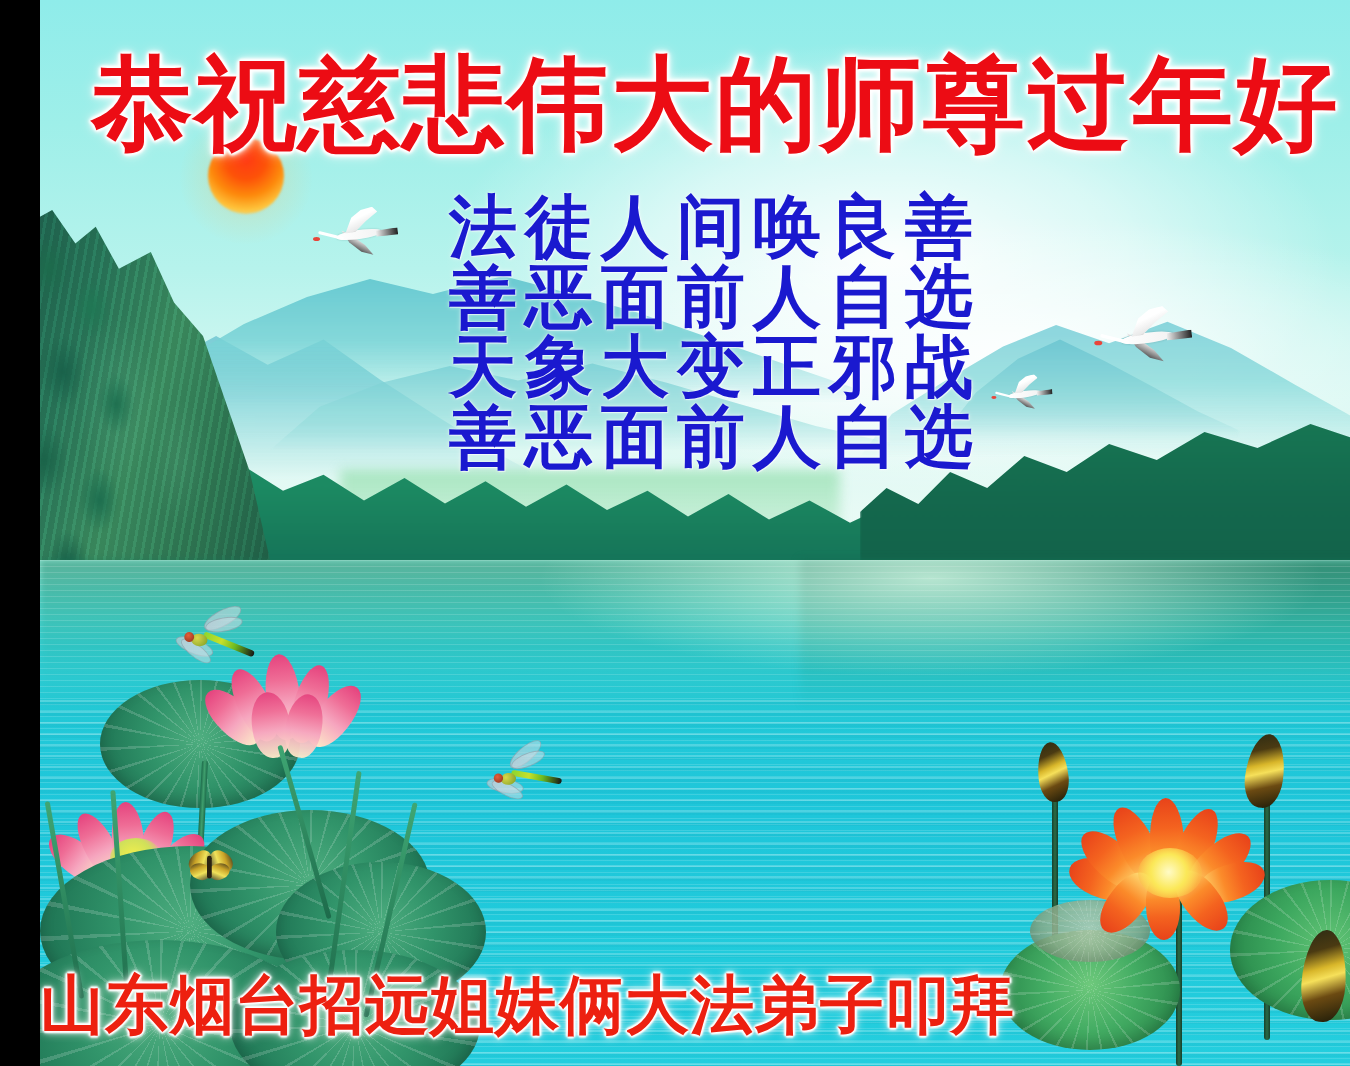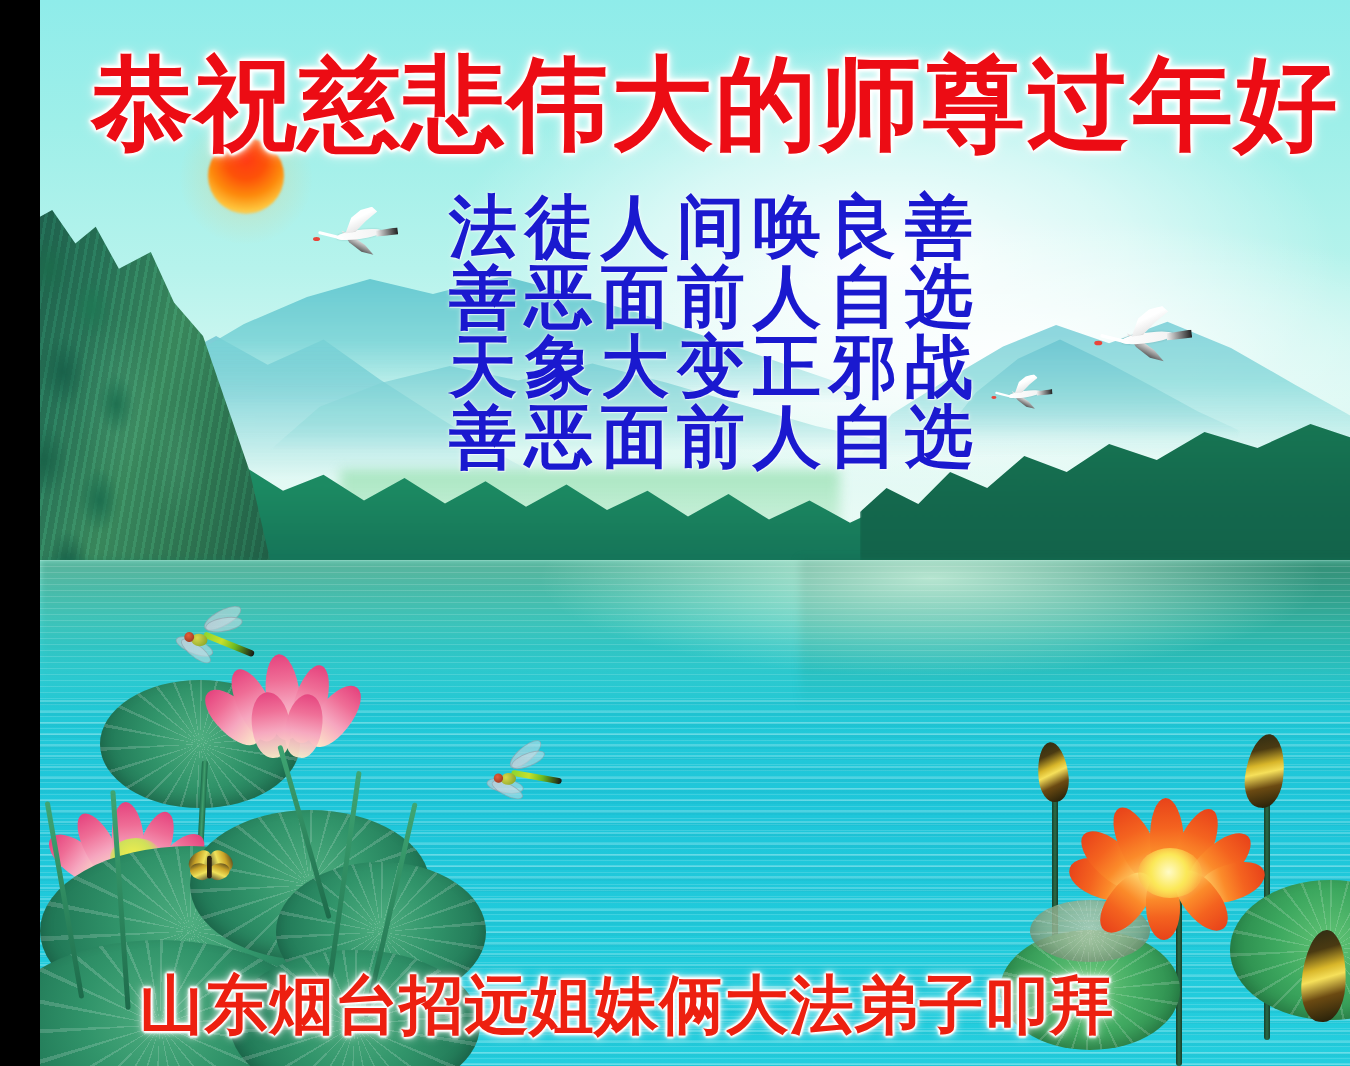--- a/index.html
+++ b/index.html
@@ -313,21 +313,20 @@
     font-size:68px;
     line-height:70px;
     letter-spacing:8px;
     color:#1a19cf;
     white-space:nowrap;
     text-shadow:0 0 2px rgba(255,255,255,.85),0 0 5px rgba(255,255,255,.55),1px 1px 0 rgba(255,255,255,.5);
   }
 
   .signature{
     position:absolute;left:0;top:972px;width:1174px;
-    text-align:center;
     font-family:"DejaVu Sans","Liberation Sans",sans-serif;
     font-weight:bold;
     font-size:64px;
     line-height:66px;
     letter-spacing:1px;
     color:#ed2010;
     white-space:nowrap;
     text-shadow:
       0 0 2px #fff, 0 0 3px #fff, 0 0 6px #fff,
       2px 0 2px #fff, -2px 0 2px #fff, 0 2px 2px #fff, 0 -2px 2px #fff,

